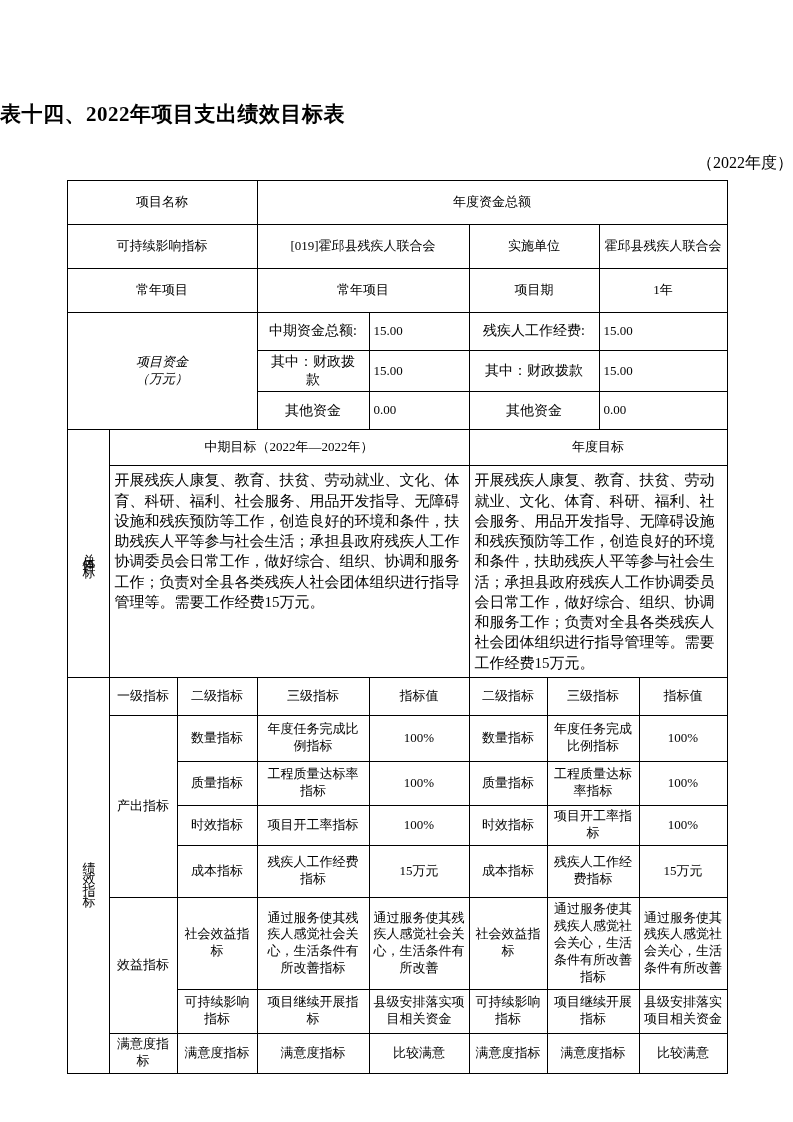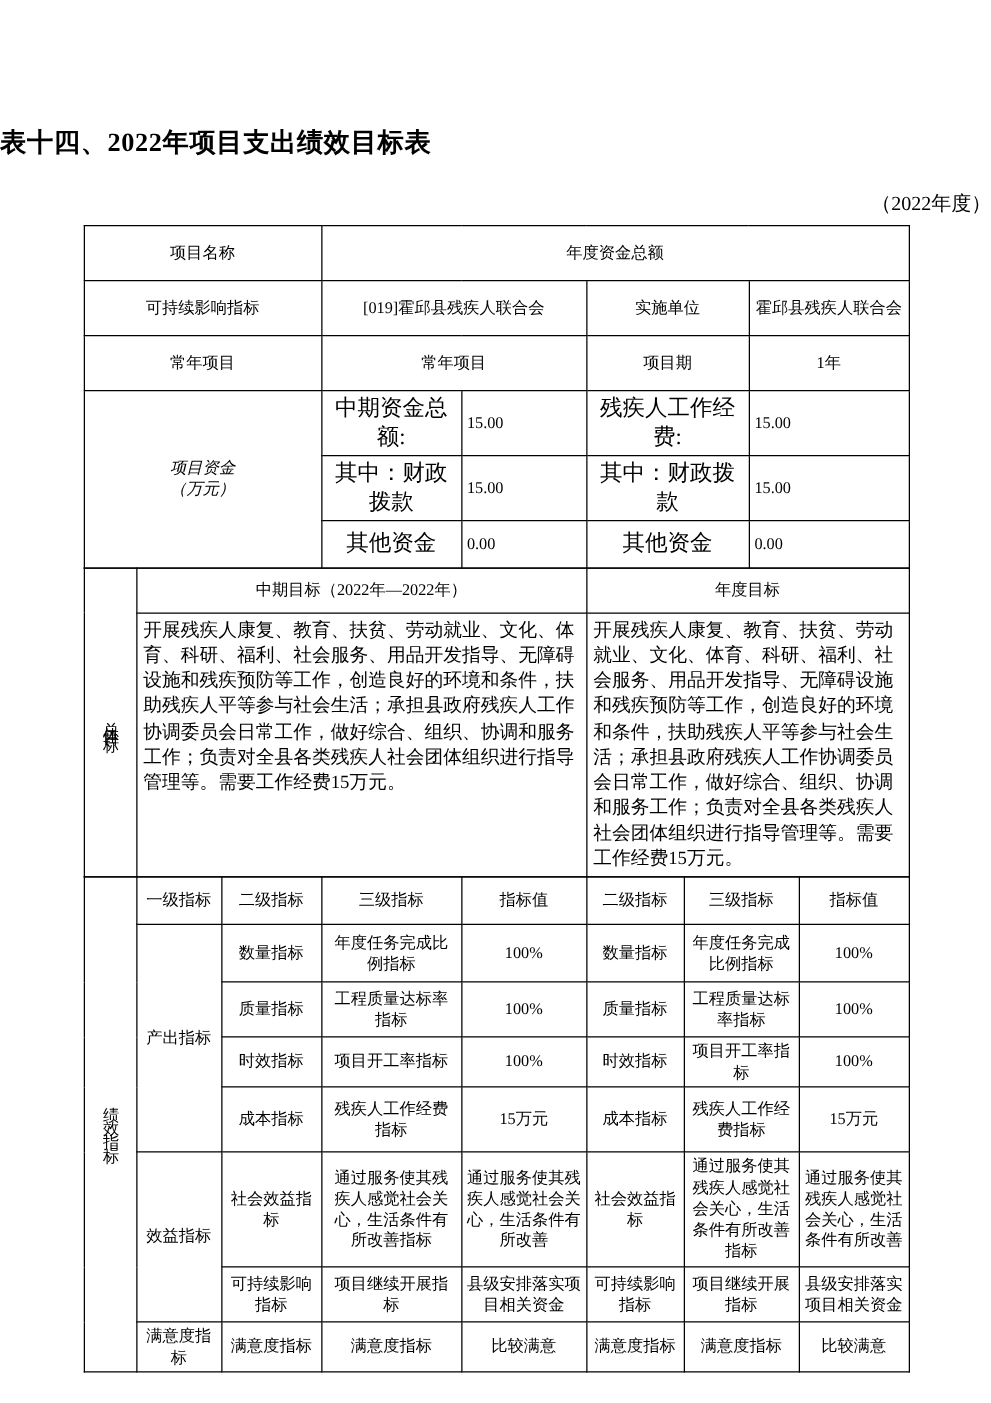--- a/index.html
+++ b/index.html
@@ -15,21 +15,21 @@
   table.tbl { border-collapse: collapse; table-layout: fixed; width: 660px; }
   table.tbl + table.tbl { margin-top: -1px; }
   .tbl td {
     border: 1px solid #000;
     font-size: 13px; line-height: 1.3;
     text-align: center; vertical-align: middle;
     padding: 2px 4px;
     word-break: break-all; line-break: anywhere;
   }
   td.num { text-align: left; padding-right: 7px; }
-  td.fund-lab { font-size: 18px; padding: 2px 8px; }
+  td.fund-lab { font-size: 14px; padding: 2px 8px; }
   td.goaltext { font-size: 15px; text-align: left; vertical-align: top; padding: 4px 5px; line-height: 1.35; }
   td.vcell { padding: 0; }
   .vtext { display: inline-block; writing-mode: vertical-rl; text-orientation: upright; font-size: 13px; }
   .vtext-sm { letter-spacing: 4px; }
   .vtext-lg { letter-spacing: 11px; }
   td.pre { white-space: pre-line; font-style: italic; }
 </style>
 </head>
 <body>
 

